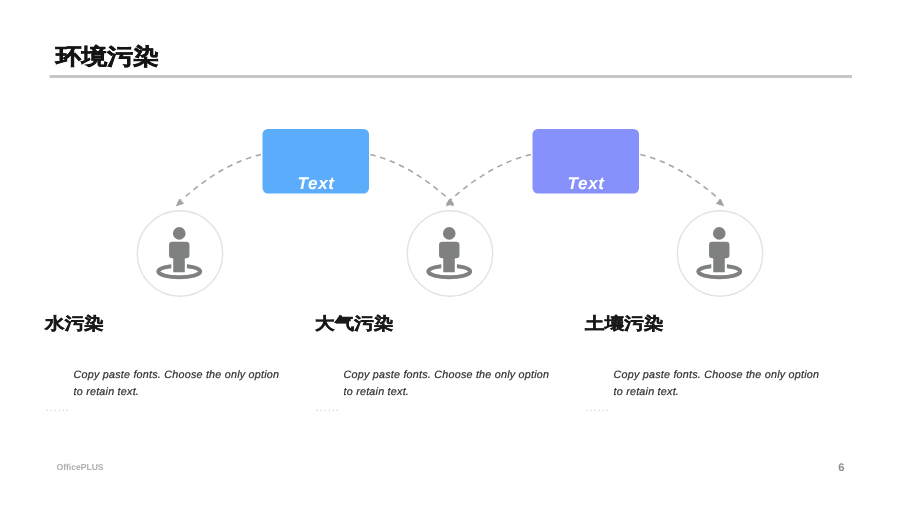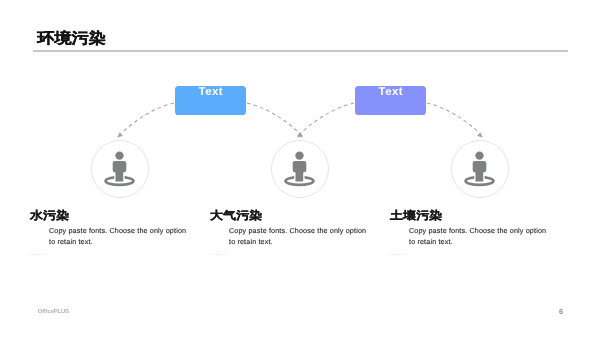--- a/index.html
+++ b/index.html
@@ -21,42 +21,42 @@
   #title-rule{
     position:absolute;left:33px;top:50.4px;width:534.5px;height:1.2px;
     background:#c6c6c6;
   }
 
   
   #canvas{position:absolute;left:0;top:0;width:600px;height:337px;}
 
   
   .textbox{
-    position:absolute;width:71.5px;height:29px;border-radius:3.6px;
-    display:flex;align-items:flex-start;justify-content:center;
-    color:#ffffff;font-size:11.4px;font-weight:bold;letter-spacing:.45px;text-indent:.45px;
+    position:absolute;width:71.5px;height:43px;border-radius:3.6px;
+    display:flex;align-items:flex-end;justify-content:center;
+    color:#ffffff;font-size:11.4px;font-weight:bold;letter-spacing:.45px;text-indent:.45px;font-style:italic;
   }
   #tb1{left:174.8px;top:86.3px;background:#5BADFC;}
   #tb2{left:354.8px;top:86.3px;background:#8691FB;}
 
   
   .col{position:absolute;top:210.4px;width:180px;}
   #col1{left:30px;}
   #col2{left:210px;}
   #col3{left:390px;}
   .col h3{
     margin:0;font-size:13px;font-weight:bold;color:#191919;
     line-height:13px;letter-spacing:.1px;
     -webkit-text-stroke:0.3px #191919;
     transform:scaleY(0.85);transform-origin:center top;
   }
   .col p{
-    margin:3px auto 0 auto;max-width:142px;
+    margin:22px auto 0 auto;max-width:142px;
     font-size:7.18px;line-height:10.9px;color:#2e2e2e;
-    letter-spacing:.15px;-webkit-text-stroke:0.13px #2e2e2e;
+    letter-spacing:.15px;font-style:italic;-webkit-text-stroke:0.13px #2e2e2e;
   }
   .dots{margin-top:0.6px;font-size:8px;line-height:7px;color:#d2d2d2;letter-spacing:0.2px;}
 
   
   #brand{
     position:absolute;left:37.7px;top:308.6px;
     font-size:5.75px;color:#b0b0b0;font-weight:bold;letter-spacing:-0.03px;
   }
   #pageno{
     position:absolute;left:558.9px;top:307.2px;font-size:7.4px;color:#8f8f8f;font-weight:bold;

